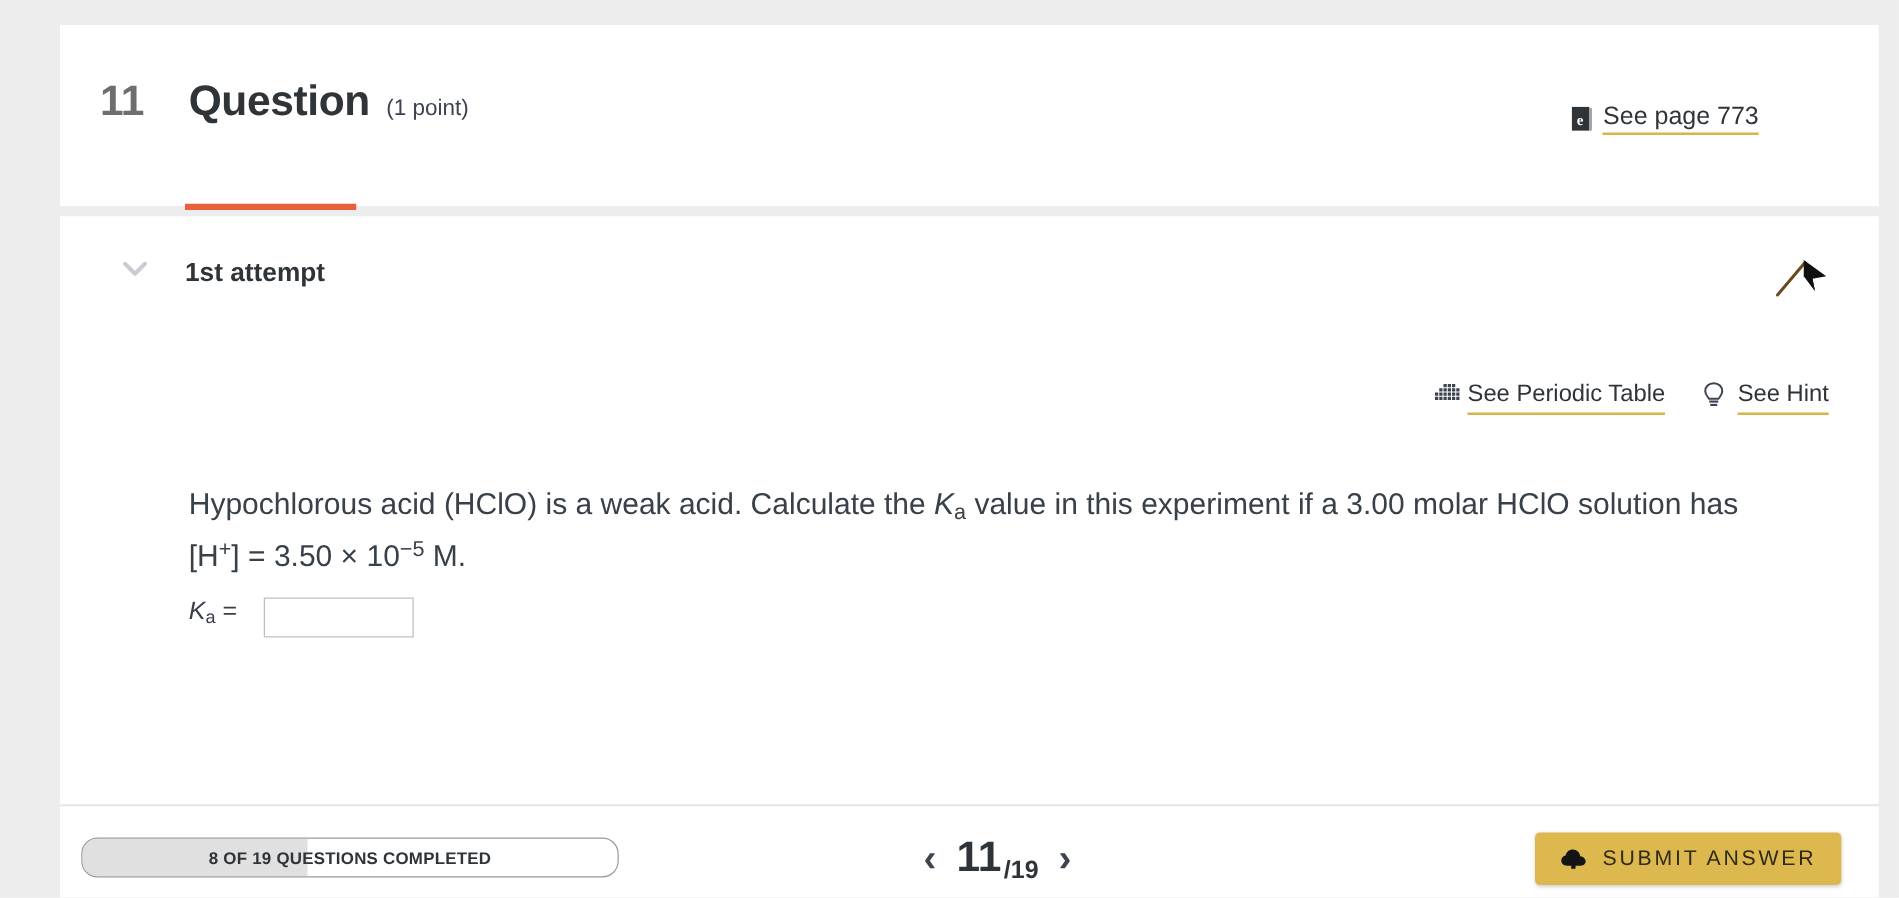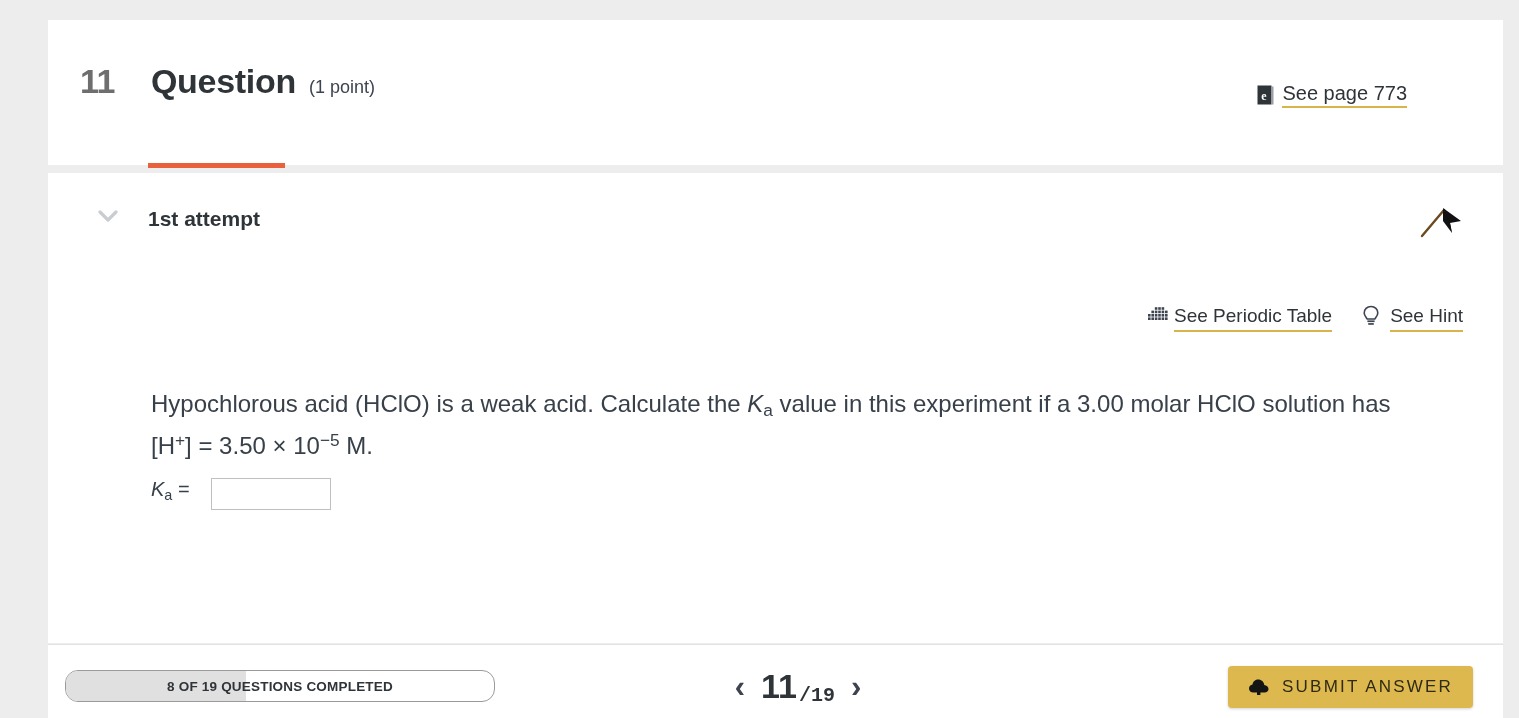--- a/index.html
+++ b/index.html
@@ -178,21 +178,20 @@
     line-height: 1; font-weight: bold; padding: 0 4px;
   }
   .pager-current {
     font-size: 34px; font-weight: bold; color: #2f3439;
     margin: 0 10px 0 12px; line-height: 1;
   }
   .pager-total {
     font-size: 20px; font-weight: bold; color: #2f3439;
     margin: 12px 12px 0 -8px; line-height: 1; align-self: flex-end;
     padding-bottom: 3px;
-    font-family: Liberation Mono, monospace;
   }
 
   .submit-btn {
     position: absolute;
     right: 30px; top: 21px;
     height: 42px; padding: 0 20px;
     background: #ddb84e;
     border: none; border-radius: 4px;
     display: flex; align-items: center; cursor: pointer;
     box-shadow: 0 1px 3px rgba(0,0,0,0.18);

